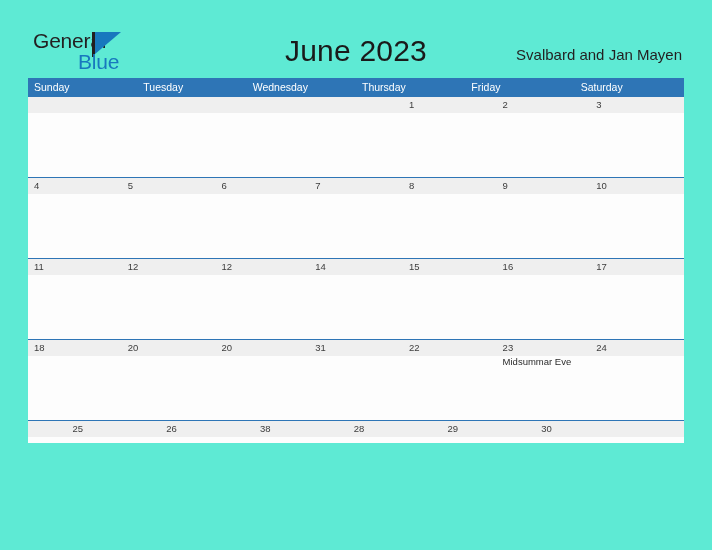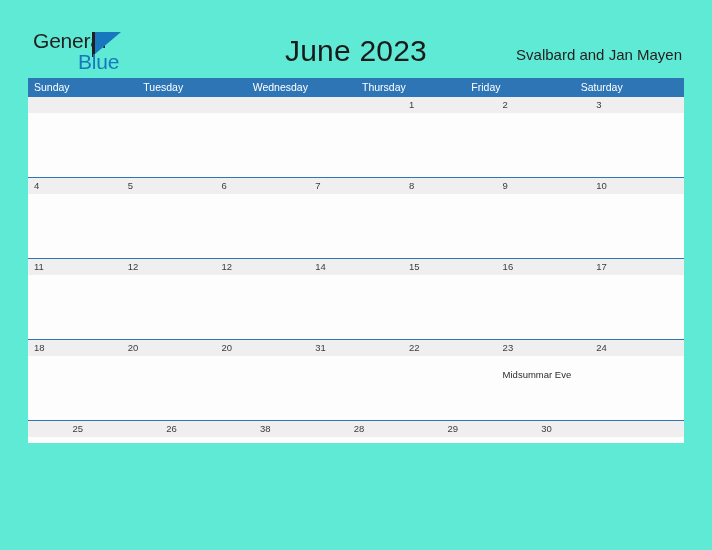--- a/index.html
+++ b/index.html
@@ -139,21 +139,21 @@
     font-size: 9.5px;
     color: #3c3c3c;
     line-height: 16px;
     padding-left: 6px;
     white-space: nowrap;
   }
 
   .day-events {
     flex: 1 1 0;
     padding-left: 6px;
-    padding-top: 13px;
+    padding-top: 0;
   }
   .event {
     font-size: 9.5px;
     color: #2b2b2b;
     line-height: 12px;
     white-space: nowrap;
   }
 </style>
 </head>
 <body>

